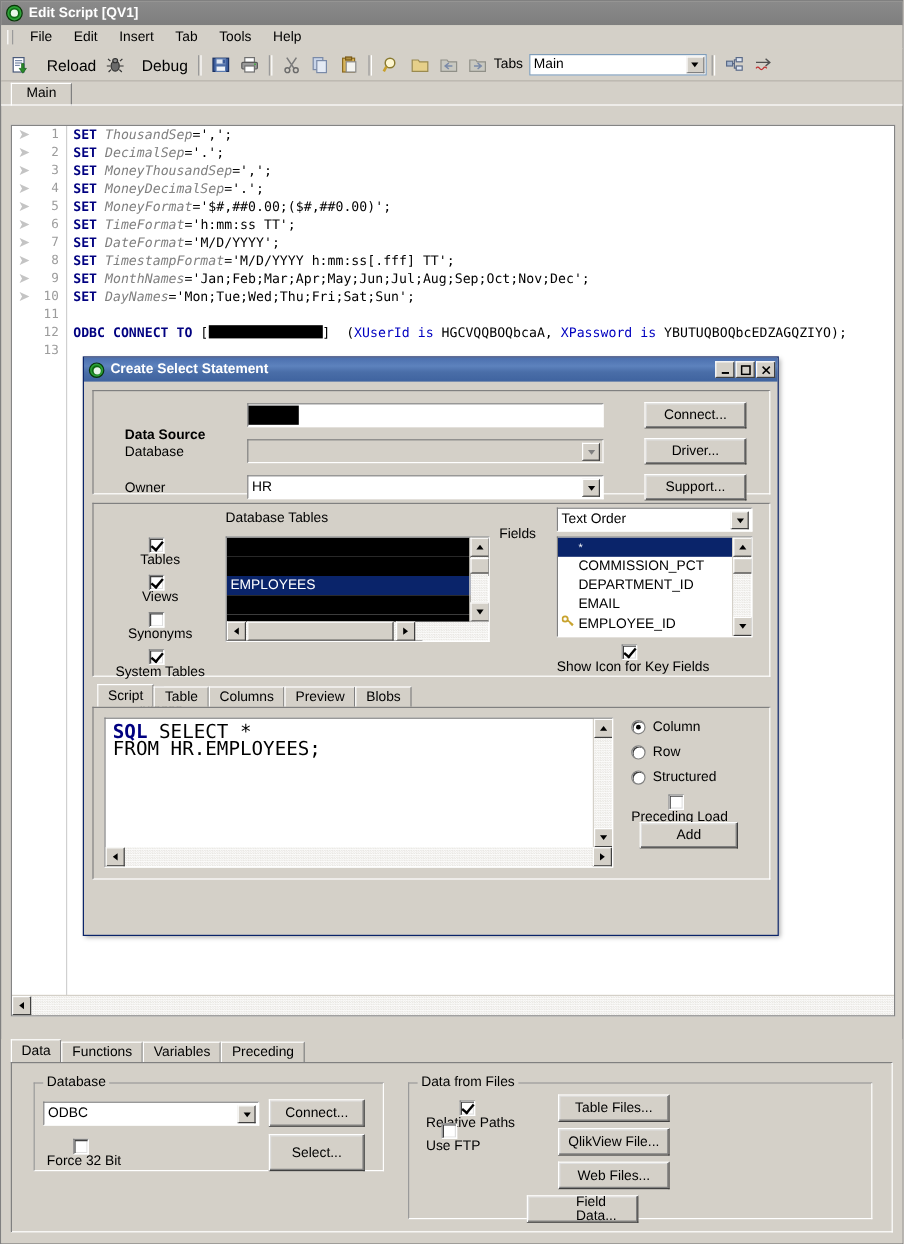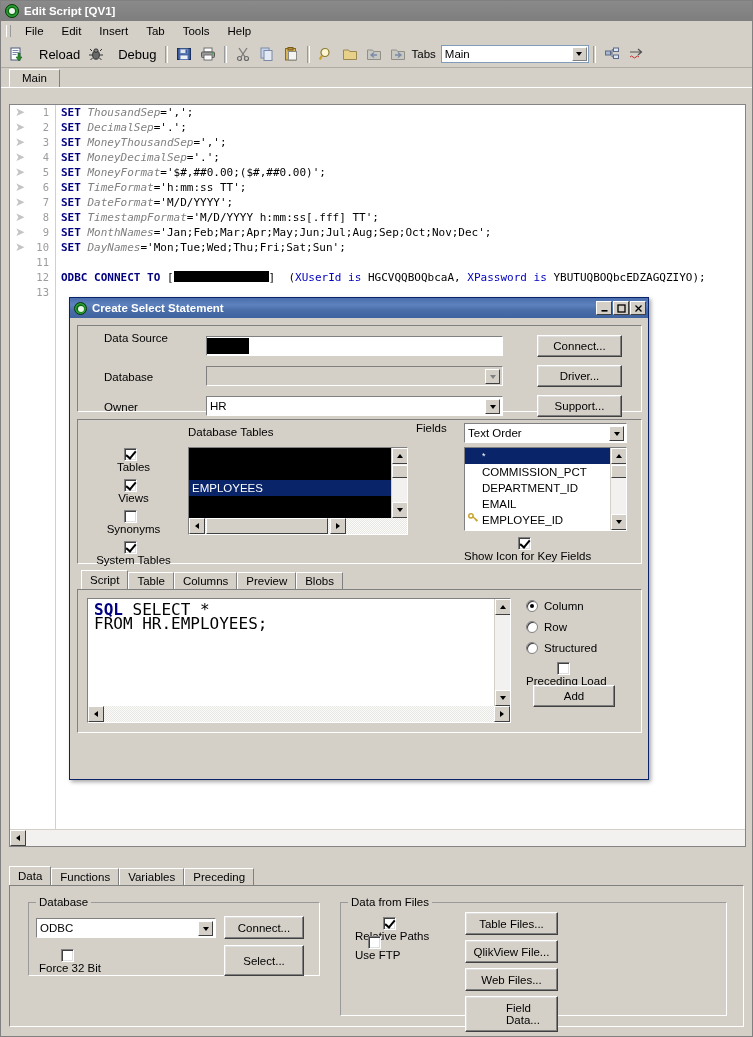--- a/index.html
+++ b/index.html
@@ -632,21 +632,21 @@
       <span class="cap-btn">
         <svg width="9" height="9" viewBox="0 0 9 9">
             <path d="M1.5 1.5 L7.5 7.5 M7.5 1.5 L1.5 7.5" stroke="#000" stroke-width="1.3"></path>
           </svg>
       </span>
     </div>
 
     <div class="dlg-body">
 
       <div class="group" style="position:absolute;left:7px;top:7px;width:565px;height:87px;">
-        <span class="lbl" style="position:absolute;left:26px;top:6px;">Data Source</span>
+        <span class="lbl" style="position:absolute;left:26px;top:31px;font-weight:bold;">Data Source</span>
         <div class="textbox" style="position:absolute;left:128px;top:10px;width:297px;">
           <span class="redact" style="width:42px;height:16px;margin-left:-3px;"></span>
           <span></span>
         </div>
 
         <span class="lbl" style="position:absolute;left:26px;top:45px;">Database</span>
         <div class="combobox disabled" style="position:absolute;left:128px;top:40px;width:297px;">
           <span></span>
           <span class="cb-arrow dis">
               <i class="arrow-dn"></i>
@@ -661,21 +661,21 @@
             </span>
         </div>
 
         <div class="btn" style="position:absolute;left:459px;top:9px;width:85px;height:22px;">Connect...</div>
         <div class="btn" style="position:absolute;left:459px;top:39px;width:85px;height:22px;">Driver...</div>
         <div class="btn" style="position:absolute;left:459px;top:69px;width:85px;height:22px;">Support...</div>
       </div>
 
       <div class="group" style="position:absolute;left:7px;top:101px;width:565px;height:145px;">
         <span class="lbl" style="position:absolute;left:110px;top:6px;">Database Tables</span>
-        <span class="lbl" style="position:absolute;left:338px;top:2px;">Fields</span>
+        <span class="lbl" style="position:absolute;left:338px;top:19px;">Fields</span>
 
         <div class="combobox" style="position:absolute;left:386px;top:3px;width:163px;">
           <span>Text Order</span>
           <span class="cb-arrow">
               <i class="arrow-dn"></i>
             </span>
         </div>
 
         <div id="table-filters" style="position:absolute;left:8px;top:28px;width:95px;">
             <div class="chk" style="margin-bottom: 6px;">
@@ -857,17 +857,17 @@
         <span class="lbl">Relative Paths</span>
       </div>
       <div class="chk" style="position:absolute;left:345px;top:50px;margin:0;">
         <span class="chkbox"></span>
         <span class="lbl">Use FTP</span>
       </div>
 
       <div class="btn" style="position:absolute;left:455px;top:26px;width:93px;height:23px;">Table Files...</div>
       <div class="btn" style="position:absolute;left:455px;top:54px;width:93px;height:23px;">QlikView File...</div>
       <div class="btn" style="position:absolute;left:455px;top:82px;width:93px;height:23px;">Web Files...</div>
-      <div class="btn" style="position:absolute;left:455px;top:110px;width:93px;height:36px;padding-left:40px;">Field Data...</div>
+      <div class="btn" style="position:absolute;left:429px;top:110px;width:93px;height:23px;padding-left:40px;">Field Data...</div>
     </div>
   </div>
 
 </div>
 
 </body></html>

